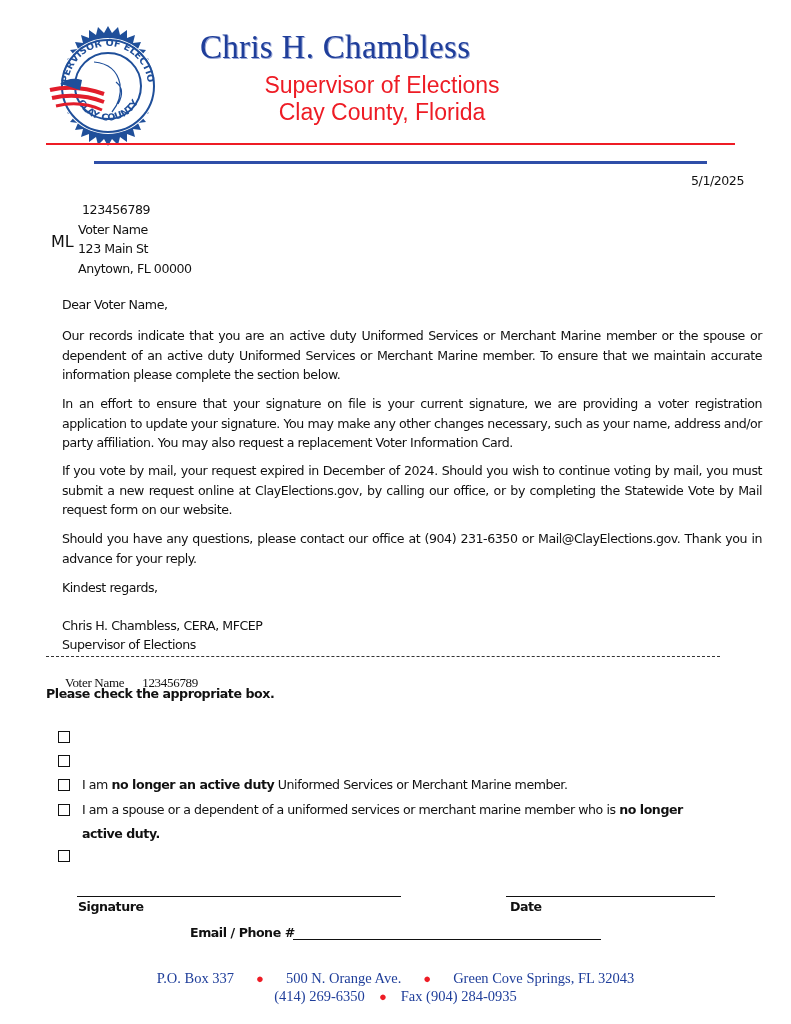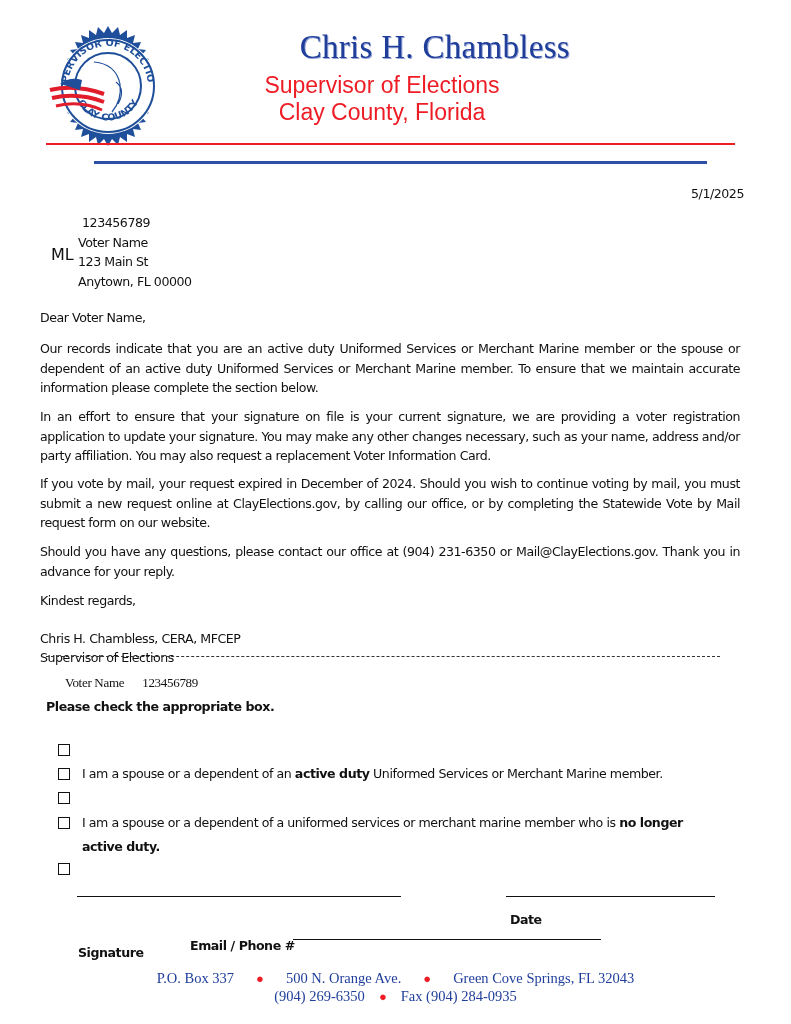--- a/index.html
+++ b/index.html
@@ -1,32 +1,32 @@
 <!DOCTYPE html>
 <html><head>
 <meta charset="utf-8">
 <style>
   html, body { margin: 0; padding: 0; background: #ffffff; }
   body { width: 791px; height: 1024px; position: relative; overflow: hidden;
          font-family: "Liberation Sans", sans-serif; color: #111; }
   .abs { position: absolute; }
   .logo { left: 46px; top: 24px; width: 124px; height: 124px; }
-  .hdr-name { left: 200px; width: 370px; top: 29px; text-align: right;
+  .hdr-name { left: 200px; width: 370px; top: 29px; text-align: left;
               font-family: "Liberation Serif", serif; font-size: 33px; color: #1f3e9a;
               letter-spacing: 0.3px; text-shadow: 1px 1px 0 #9aa7d6; }
   .hdr-sub { left: 200px; width: 364px; text-align: center; color: #ee1c25; font-size: 23px; }
   .hdr-sub1 { top: 72px; }
   .hdr-sub2 { top: 99px; }
   .red-line { left: 46px; top: 143px; width: 689px; height: 2px; background: #ee1c25; }
   .blue-line { left: 94px; top: 161px; width: 613px; height: 3px; background: #2e4ea8; }
-  .body-text { font-family: "DejaVu Sans", sans-serif; font-size: 12.6px; line-height: 19.5px; color: #111; letter-spacing: -0.45px; margin-top: 13px; }
+  .body-text { font-family: "DejaVu Sans", sans-serif; font-size: 12.6px; line-height: 19.5px; color: #111; letter-spacing: -0.45px; }
   .date { right: 47px; top: 171px; }
   .addr { left: 78px; top: 200px; }
   .ml { left: 51px; top: 232px; font-size: 16px; letter-spacing: 0; }
-  .para { left: 40px; width: 700px; text-align: justify; }
+  .para { left: 62px; width: 700px; text-align: justify; }
   .dashes { left: 46px; top: 656px; width: 674px; height: 0; border-top: 1px dashed #333; }
   .stub { left: 65px; top: 675px; font-family: "Liberation Serif", serif; font-size: 13px; letter-spacing: -0.3px; }
   .stub span { margin-right: 18px; }
   .check-title { left: 46px; top: 684px; font-weight: bold; }
   .opt { left: 58px; width: 680px; display: flex; }
   .box { width: 10px; height: 10px; border: 1.6px solid #111; margin-top: 4px; margin-right: 12px; flex: 0 0 auto; }
   .opt-text b { font-weight: bold; }
   .sig-line { border-top: 1.5px solid #111; height: 0; }
   .sig-label { font-weight: bold; }
   .footer { left: 0; width: 791px; text-align: center; font-family: "Liberation Serif", serif;
@@ -93,38 +93,38 @@
   <span>Voter Name</span><span>123456789</span>
 </div>
 
 <div class="abs body-text check-title">Please check the appropriate box.</div>
 
 <div class="abs body-text opt" style="top:727px">
   <div class="box"></div>
 </div>
 <div class="abs body-text opt" style="top:751px">
   <div class="box"></div>
-  <div class="opt-text"><span>I am a spouse or a dependent of an </span><b>active duty</b><span> Uniformed Services or Merchant Marine member.</span></div>
 </div>
 <div class="abs body-text opt" style="top:775px">
   <div class="box"></div>
+  <div class="opt-text"><span>I am </span><b>no longer an active duty</b><span> Uniformed Services or Merchant Marine member.</span></div>
 </div>
 <div class="abs body-text opt" style="top:798px; line-height:24px; width:660px">
   <div class="box" style="margin-top:6px"></div>
   <div class="opt-text"><span>I am a spouse or a dependent of a uniformed services or merchant marine member who is </span><b>no longer active duty.</b><span></span></div>
 </div>
 <div class="abs body-text opt" style="top:846px">
   <div class="box"></div>
 </div>
 
 <div class="abs sig-line" style="left:77px; top:896px; width:324px"></div>
-<div class="abs body-text sig-label" style="left:78px; top:930px">Signature</div>
+<div class="abs body-text sig-label" style="left:78px; top:897px">Signature</div>
 <div class="abs sig-line" style="left:506px; top:896px; width:209px"></div>
 <div class="abs body-text sig-label" style="left:510px; top:897px">Date</div>
 <div class="abs body-text sig-label" style="left:190px; top:923px">Email / Phone #</div>
 <div class="abs sig-line" style="left:293px; top:939px; width:308px"></div>
 
 <div class="abs footer" style="top:970px">
   <span>P.O. Box 337</span><span class="dot">●</span><span>500 N. Orange Ave.</span><span class="dot">●</span><span>Green Cove Springs, FL 32043</span>
 </div>
 <div class="abs footer" style="top:988px">
-  <span>(904) 269-6350</span><span class="dot" style="margin:0 14px">●</span><span>Fax (904) 284-0935</span>
+  <span>(414) 269-6350</span><span class="dot" style="margin:0 14px">●</span><span>Fax (904) 284-0935</span>
 </div>
 
 </body></html>

